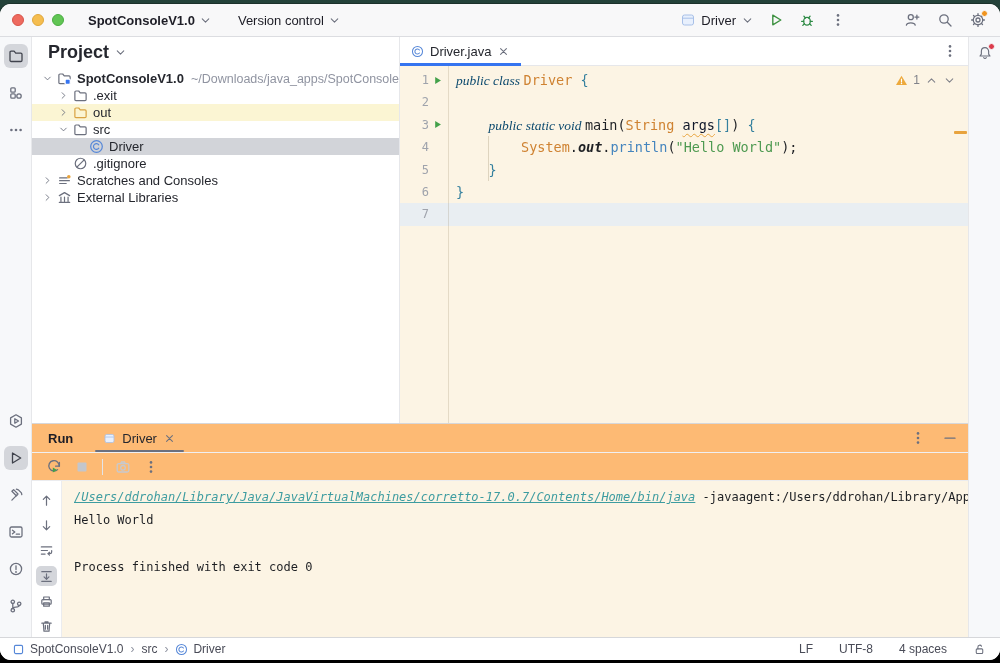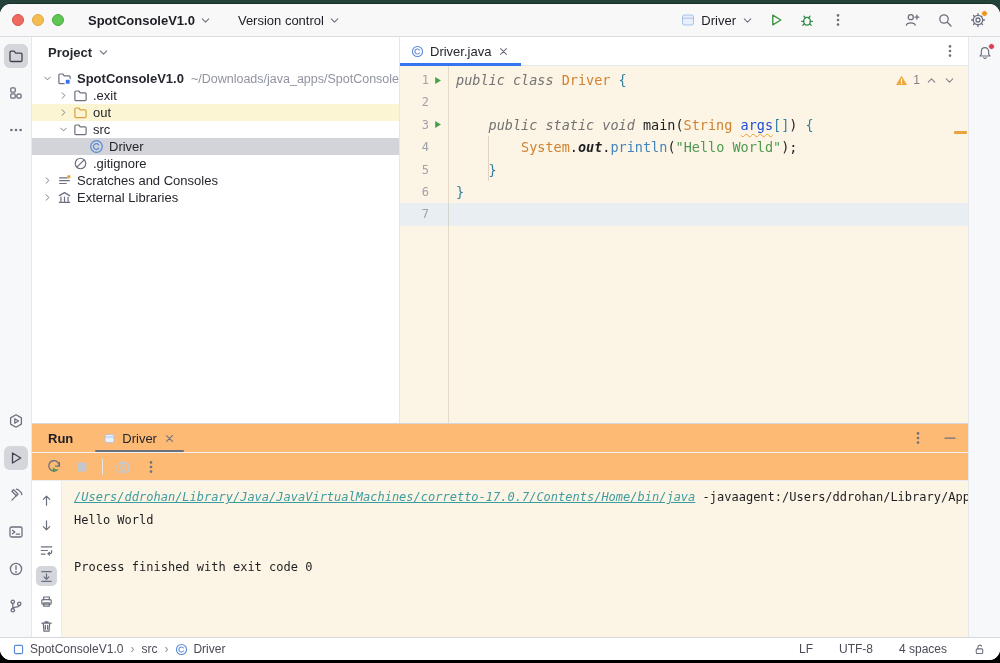--- a/index.html
+++ b/index.html
@@ -43,21 +43,21 @@
   .strip-btn{width:24px;height:24px;border-radius:6px;display:flex;align-items:center;justify-content:center;
     color:#6c707e;margin-bottom:13px;}
   .strip-btn.selected{background:#d4d6db;color:#40434d;}
   .strip-spacer{flex:1;}
   .center{flex:1;display:flex;flex-direction:column;min-width:0;}
   .upper{flex:1;display:flex;min-height:0;}
   
   .project-panel{width:368px;flex:none;background:#fff;border-right:1px solid #e6e7ea;
     display:flex;flex-direction:column;overflow:hidden;}
   .pp-header{height:30px;flex:none;display:flex;align-items:center;gap:5px;padding-left:16px;
-    font-size:13px;font-weight:700;color:#25272e;}
+    font-size:18px;font-weight:700;color:#25272e;}
   .pp-header .ic{color:#6c707e;}
   .tree{flex:1;overflow:hidden;font-size:13px;}
   .tree-row{height:17px;display:flex;align-items:center;white-space:nowrap;cursor:default;color:#25272e;}
   .tree-row .chev{width:15px;flex:none;display:flex;align-items:center;justify-content:center;color:#6c707e;}
   .tree-row .chev svg{width:11px;height:11px;}
   .tree-row .ticon{width:18px;flex:none;display:flex;align-items:center;justify-content:center;margin-right:4px;}
   .tree-row .ticon svg{width:15px;height:15px;}
   .tree-row .tpath{color:#9094a1;margin-left:7px;font-size:12.5px;}
   .tree-row.bold .tlabel{font-weight:700;}
   .tree-row.selected{background:#d2d4d9;}
@@ -76,28 +76,28 @@
   .code-line{display:flex;height:22.4px;line-height:22.4px;white-space:pre;}
   .code-line.caret{background:#e9eef2;}
   .gutter{width:48px;flex:none;display:flex;align-items:center;justify-content:flex-end;
     gap:3px;padding-right:5px;color:#9fa3ac;font-size:12px;}
   .gutter .runic{width:11px;height:11px;display:flex;align-items:center;}
   .gutter .runic svg{width:11px;height:11px;}
   .gutter .runspace{width:11px;height:11px;}
   .code-text{padding-left:8px;}
   .gutter-sep{position:absolute;left:48px;top:0;bottom:0;width:1px;background:rgba(120,100,60,.18);}
   .indent-guide{position:absolute;width:1px;background:rgba(120,100,60,.22);}
-  .tk-kw{color:#737373;font-style:italic;}
+  .tk-kw{color:#0c4a6e;font-style:italic;font-family:Liberation Serif, serif;}
   .tk-cls{color:#cf8231;}
   .tk-p{color:#1f2125;}
   .tk-br{color:#35809e;}
   .tk-mtd{color:#4585be;}
   .tk-fld{color:#1f2125;font-weight:700;font-style:italic;}
   .tk-str{color:#4e9a51;}
-  .tk-warn{color:#1d4ed8;text-decoration:underline wavy #e8a33d 1px;text-underline-offset:3px;}
+  .tk-warn{color:#0f172a;text-decoration:underline wavy #e8a33d 1px;text-underline-offset:3px;}
   .inspections{position:absolute;top:7px;right:12px;display:flex;align-items:center;gap:5px;
     font-family:"Liberation Sans",sans-serif;font-size:12px;color:#80828a;}
   .inspections .ic svg{width:13px;height:13px;}
   .stripe-mark{position:absolute;right:1px;width:13px;height:3px;background:#e8a33d;border-radius:1px;}
   
   .run-panel{height:214px;flex:none;display:flex;flex-direction:column;background:#fdba74;
     border-top:1px solid #d6d7da;}
   .run-header{height:29px;flex:none;display:flex;align-items:stretch;padding:0 10px 0 16px;
     font-size:13px;border-bottom:1px solid #f0f0f2;}
   .run-title{font-weight:700;display:flex;align-items:center;margin-right:22px;}

